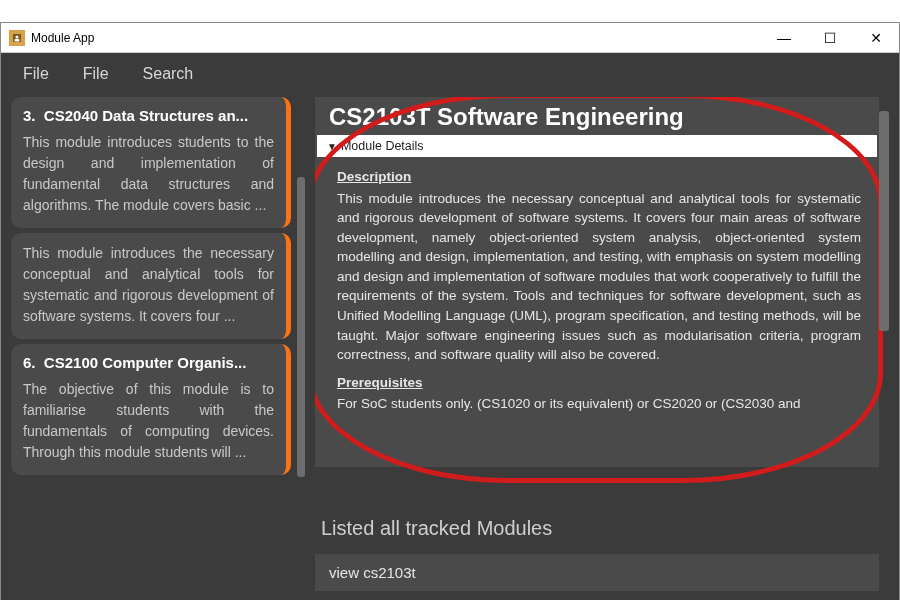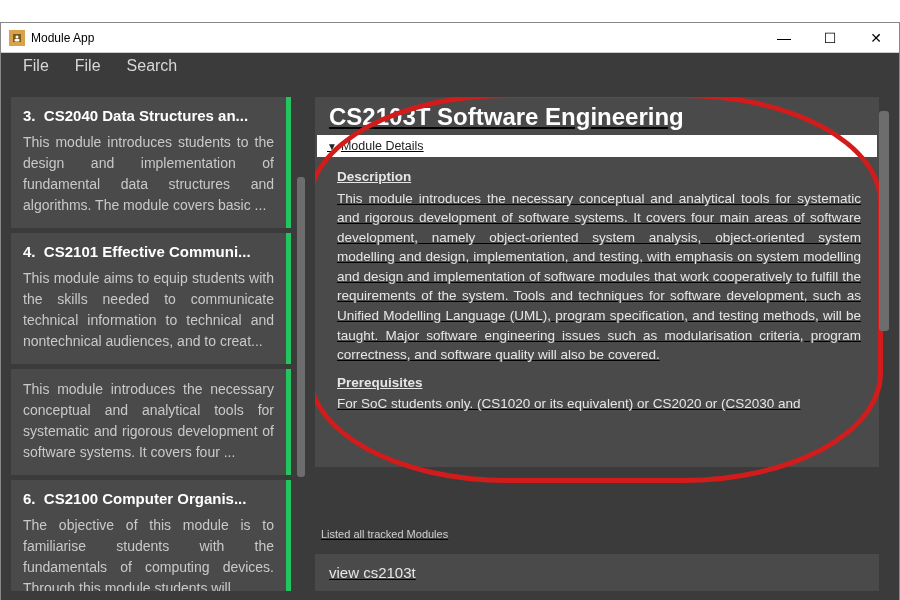--- a/index.html
+++ b/index.html
@@ -4,35 +4,35 @@
 <style>
   * { box-sizing: border-box; margin: 0; padding: 0; }
   html, body { width: 900px; height: 600px; overflow: hidden; font-family: "Segoe UI", Arial, sans-serif; background: #fff; }
   .window { width: 900px; height: 600px; display: flex; flex-direction: column; border: 1px solid #888; margin-top: 22px; }
   .titlebar { height: 30px; background: #fff; display: flex; align-items: center; border-bottom: 1px solid #ccc; }
   .titlebar-icon { width: 16px; height: 16px; background: #d8a24a; margin: 0 6px 0 8px; display:flex;align-items:center;justify-content:center;}
   .titlebar-icon svg{width:10px;height:10px;}
   .titlebar-title { font-size: 12px; color: #000; flex: 0 0 auto; }
   .titlebar-spacer { flex: 1; }
   .titlebar-btn { width: 46px; height: 30px; display: flex; align-items: center; justify-content: center; font-size: 14px; color:#000;}
-  .menubar { height: 34px; background: #3b3b3b; display: flex; align-items: flex-start; padding: 0 10px; gap: 2px; }
+  .menubar { height: 34px; background: #3b3b3b; display: flex; align-items: flex-end; padding: 0 10px; gap: 10px; }
   .menu-item { color: #d8d8d8; font-size: 16px; padding: 4px 12px; }
   .content { flex: 1; background: #3b3b3b; display: flex; gap: 10px; padding: 10px 10px 4px 10px; overflow: hidden; }
   .sidebar { width: 280px; display: flex; flex-direction: column; gap: 5px; overflow: hidden; }
-  .module-card { background: #4a4a4a; border-right: 5px solid #22c55e; padding: 10px 12px 12px 12px; display:flex;flex-direction:column; }
+  .module-card { background: #4a4a4a; border-right: 5px solid #f97316; padding: 10px 12px 12px 12px; display:flex;flex-direction:column;border-radius:10px; }
   .module-card-title { color: #fff; font-size: 15px; font-weight: 600; white-space: nowrap; overflow: hidden; text-overflow: ellipsis; margin-bottom: 8px;}
   .module-card-desc { color: #c9c9c9; font-size: 14px; line-height: 1.5; text-align: justify; }
-  .main { flex: 1; display: flex; flex-direction: column; gap: 8px; overflow: hidden; position:relative;padding-right:10px;text-decoration:underline;}
+  .main { flex: 1; display: flex; flex-direction: column; gap: 8px; overflow: hidden; position:relative;padding-right:10px;}
   .detail-panel { background: #4a4a4a; display: flex; flex-direction: column; border-radius:0; }
   .detail-title { color: #fff; font-size: 24px; font-weight: 700; padding: 6px 14px 4px 14px; }
   .detail-header { background: #fff; color: #222; font-size: 12.5px; padding: 4px 10px; display:flex;align-items:center;gap:4px; margin: 0 2px;}
   .detail-body { padding: 10px 18px 10px 22px; color: #e6e6e6; font-size: 13.5px; line-height: 1.45; }
   .section-label { text-decoration: underline; font-weight: 600; margin-bottom: 2px; }
   .section-text { text-align: justify; margin-bottom: 8px; }
-  .status-line { color: #cfcfcf; font-size: 11px; padding: 2px 6px 2px 6px; }
+  .status-line { color: #cfcfcf; font-size: 20px; padding: 2px 6px 2px 6px; }
   .cmd-box { background: #4a4a4a; color: #e6e6e6; font-size: 15px; padding: 10px 14px; margin-top: 4px;}
   .footer { height: 26px; background: #3b3b3b; color: #fdba74; font-size: 12.5px; padding: 4px 10px; }
   .scroll-track { position:absolute; right:0; top:4px; width:10px; height:360px; background:transparent;}
   .scroll-thumb { width:10px; height:220px; background:#6d6d6d; border-radius:3px; margin-top:10px;}
   .highlight-oval { position:absolute; border: 5px solid #d21c1c; border-radius: 200px / 110px; pointer-events:none; }
   .sidebar-sb{width:8px;background:transparent;}
   .sidebar-sb-thumb{width:8px;height:300px;background:#6d6d6d;border-radius:3px;margin-top:80px;}
   .sidebar-col{display:flex;gap:6px;}
   .disclosure{font-size:10px;}
 </style>
@@ -62,24 +62,20 @@
     <div class="menu-item">Search</div>
   </div>
 
   <div class="content">
 
     <div class="sidebar-col">
       <div class="sidebar">
         <div class="module-card">
           <div class="module-card-title"><span>3.</span>&nbsp;&nbsp;<span>CS2040 Data Structures an...</span></div>
           <div class="module-card-desc">This module introduces students to the design and implementation of fundamental data structures and algorithms. The module covers basic ...</div>
-        </div>
-        <div class="module-card">
-          <div class="module-card-title"><span>4.</span>&nbsp;&nbsp;<span>CS2101 Effective Communi...</span></div>
-          <div class="module-card-desc">This module aims to equip students with the skills needed to communicate technical information to technical and nontechnical audiences, and to creat...</div>
         </div>
         <div class="module-card">
           <div class="module-card-desc">This module introduces the necessary conceptual and analytical tools for systematic and rigorous development of software systems. It covers four ...</div>
         </div>
         <div class="module-card">
           <div class="module-card-title"><span>6.</span>&nbsp;&nbsp;<span>CS2100 Computer Organis...</span></div>
           <div class="module-card-desc">The objective of this module is to familiarise students with the fundamentals of computing devices. Through this module students will ...</div>
         </div>
       </div>
       <div class="sidebar-sb">

